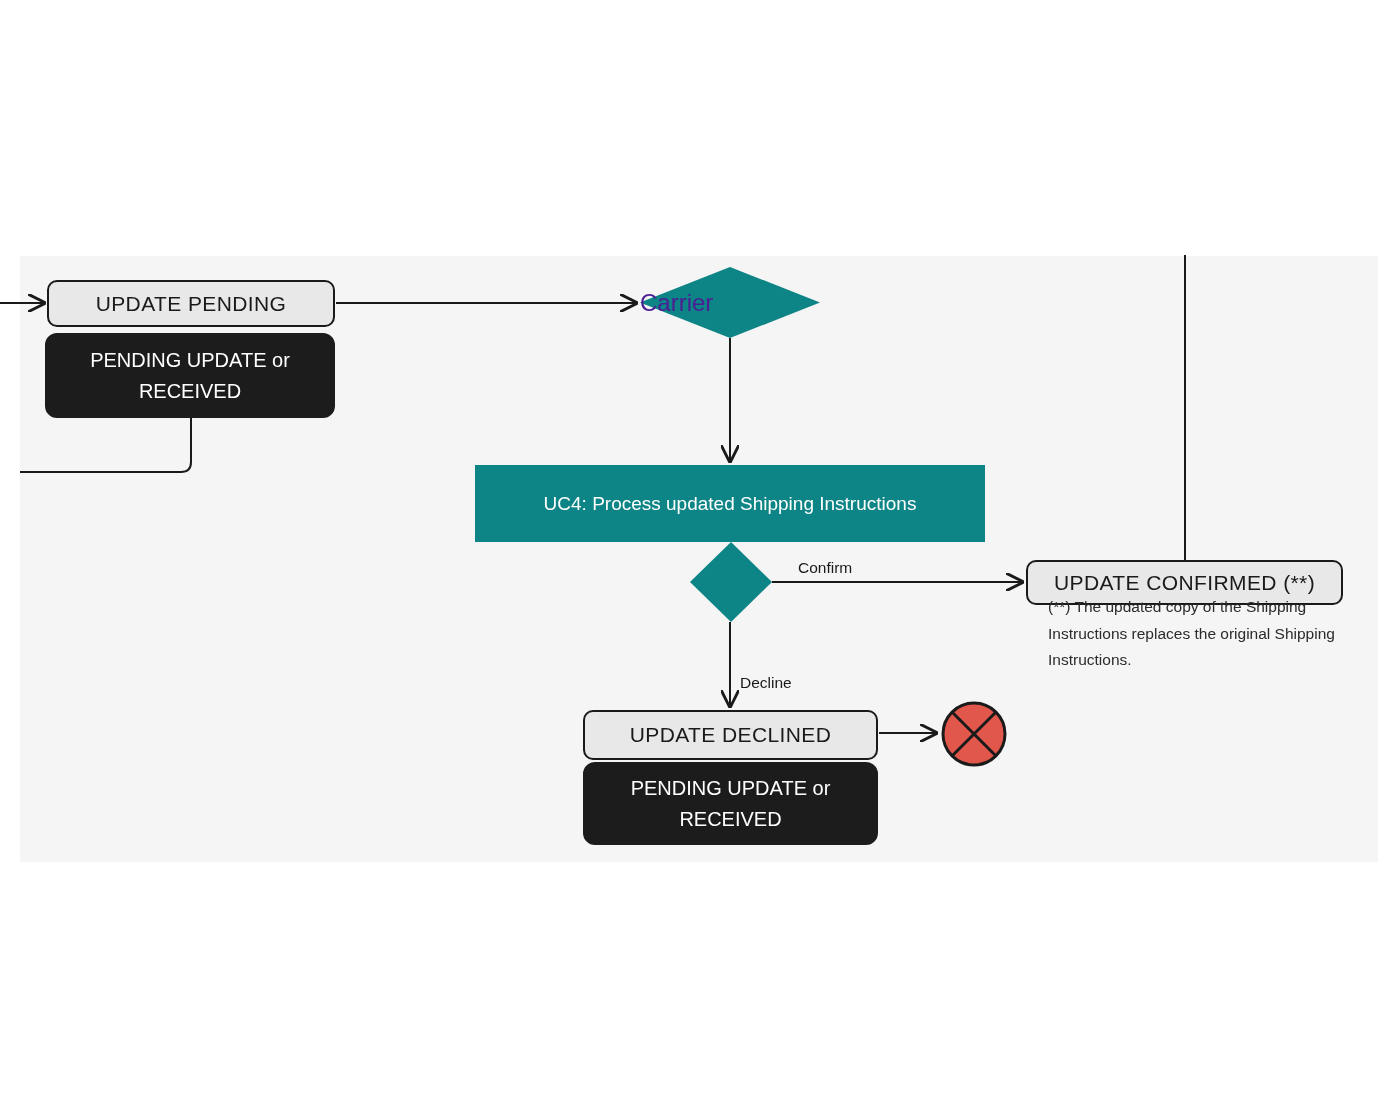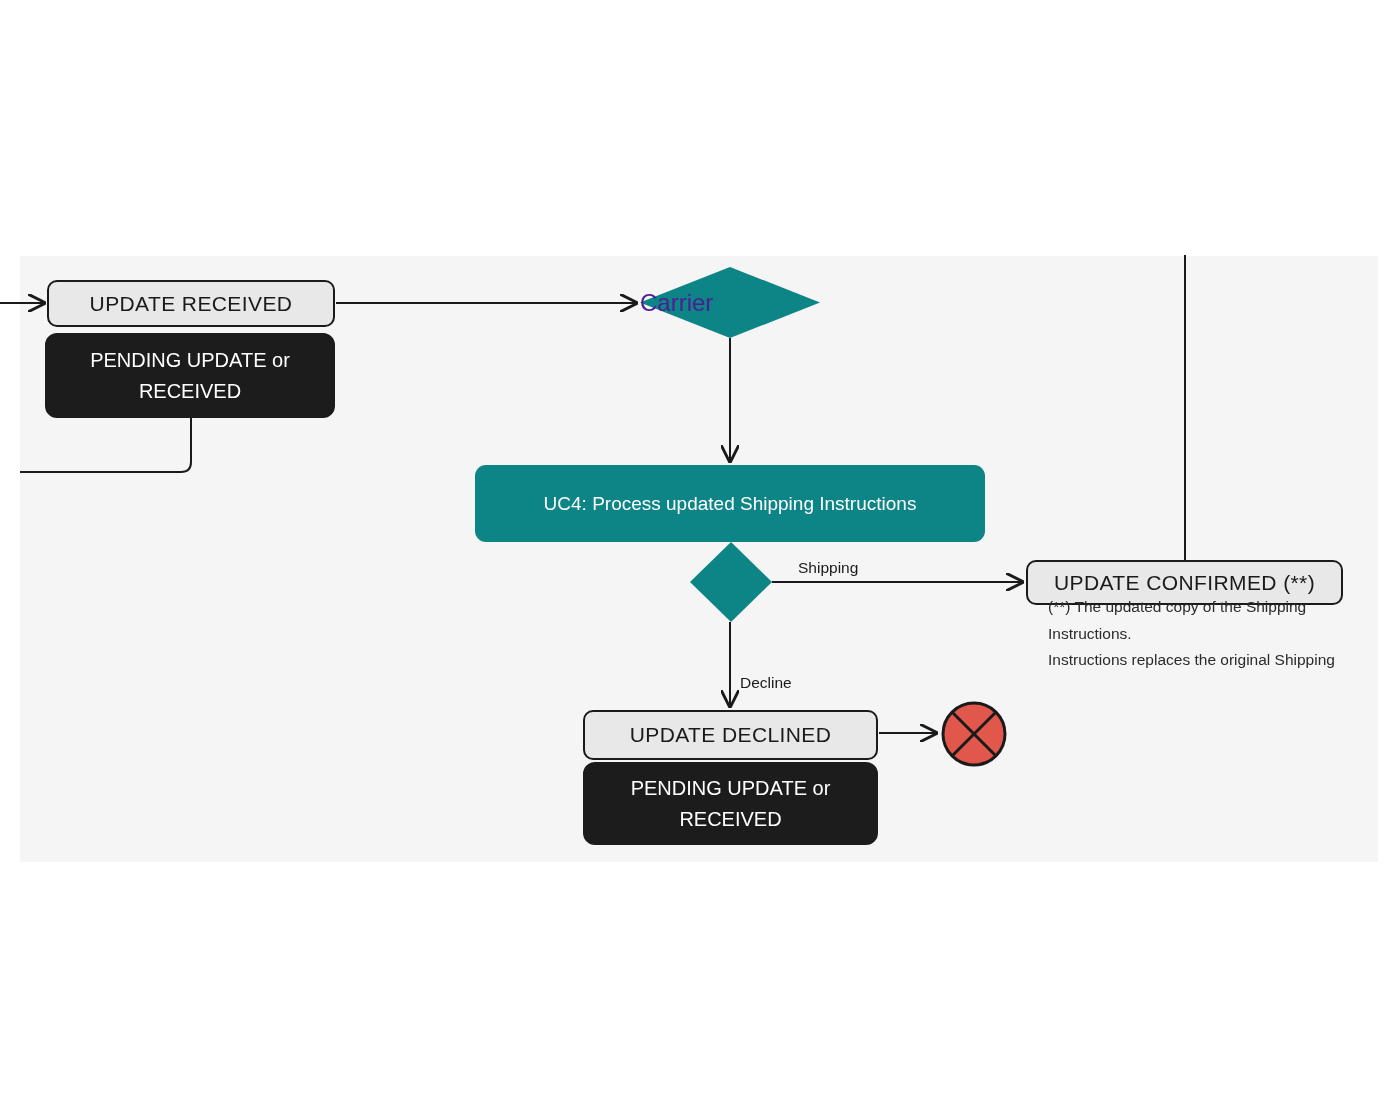--- a/index.html
+++ b/index.html
@@ -65,21 +65,20 @@
     padding: 6px 26px;
     z-index: 3;
   }
   
   .teal-box {
     background: #0d8485;
     color: #ffffff;
     font-size: 19px;
     line-height: 1.55;
     z-index: 4;
-    border-radius: 11px;
   }
   .teal-box .tb-inner {
     width: 100%;
     padding: 0 12px;
     box-sizing: border-box;
   }
   .tb-line { display: block; }
   
   .diamond {
     z-index: 4;
@@ -147,21 +146,21 @@
     <path d="M 1185 255 L 1185 560" fill="none" stroke="#1a1a1a" stroke-width="2"></path>
 
     <path d="M 772 582 L 1022 582" fill="none" stroke="#1a1a1a" stroke-width="2" marker-end="url(#arrow)"></path>
 
     <path d="M 730 622 L 730 706" fill="none" stroke="#1a1a1a" stroke-width="2" marker-end="url(#arrow)"></path>
 
     <path d="M 879 733 L 936 733" fill="none" stroke="#1a1a1a" stroke-width="2" marker-end="url(#arrow)"></path>
   </svg>
 
   <div class="node state-box" style="left:47px; top:280px; width:288px; height:47px;">
-    <span>UPDATE RECEIVED</span>
+    <span>UPDATE PENDING</span>
   </div>
 
   <div class="node black-box" style="left:45px; top:333px; width:290px; height:85px; flex-direction:column;">
     <span class="tb-line">PENDING UPDATE or</span>
     <span class="tb-line">RECEIVED</span>
   </div>
 
   <div class="node diamond" style="left:640px; top:267px; width:180px; height:71px;">
     <div class="dia-shape"></div>
     <span class="dia-label">Carrier</span>
@@ -171,32 +170,32 @@
     <div class="tb-inner">
       <span class="tb-line">UC4: Process updated Shipping Instructions</span>
     </div>
   </div>
 
   <div class="node diamond" style="left:690px; top:542px; width:82px; height:80px;">
     <div class="dia-shape"></div>
     <span class="dia-label"></span>
   </div>
 
-  <div class="edge-label" style="left:798px; top:559px;">Shipping</div>
+  <div class="edge-label" style="left:798px; top:559px;">Confirm</div>
 
   <div class="edge-label" style="left:740px; top:644px;margin-top:30px;">Decline</div>
 
   <div class="node state-box" style="left:1026px; top:560px; width:317px; height:45px;">
     <span>UPDATE CONFIRMED (**)</span>
   </div>
 
   <div class="footnote" style="left:1028px; top:594px; width:345px;margin-left:20px;">
     <span class="tb-line">(**) The updated copy of the Shipping</span>
+    <span class="tb-line">Instructions replaces the original Shipping</span>
     <span class="tb-line">Instructions.</span>
-    <span class="tb-line">Instructions replaces the original Shipping</span>
   </div>
 
   <div class="node state-box" style="left:583px; top:710px; width:295px; height:50px;">
     <span>UPDATE DECLINED</span>
   </div>
 
   <div class="node black-box" style="left:583px; top:762px; width:295px; height:83px; flex-direction:column;">
     <span class="tb-line">PENDING UPDATE or</span>
     <span class="tb-line">RECEIVED</span>
   </div>

